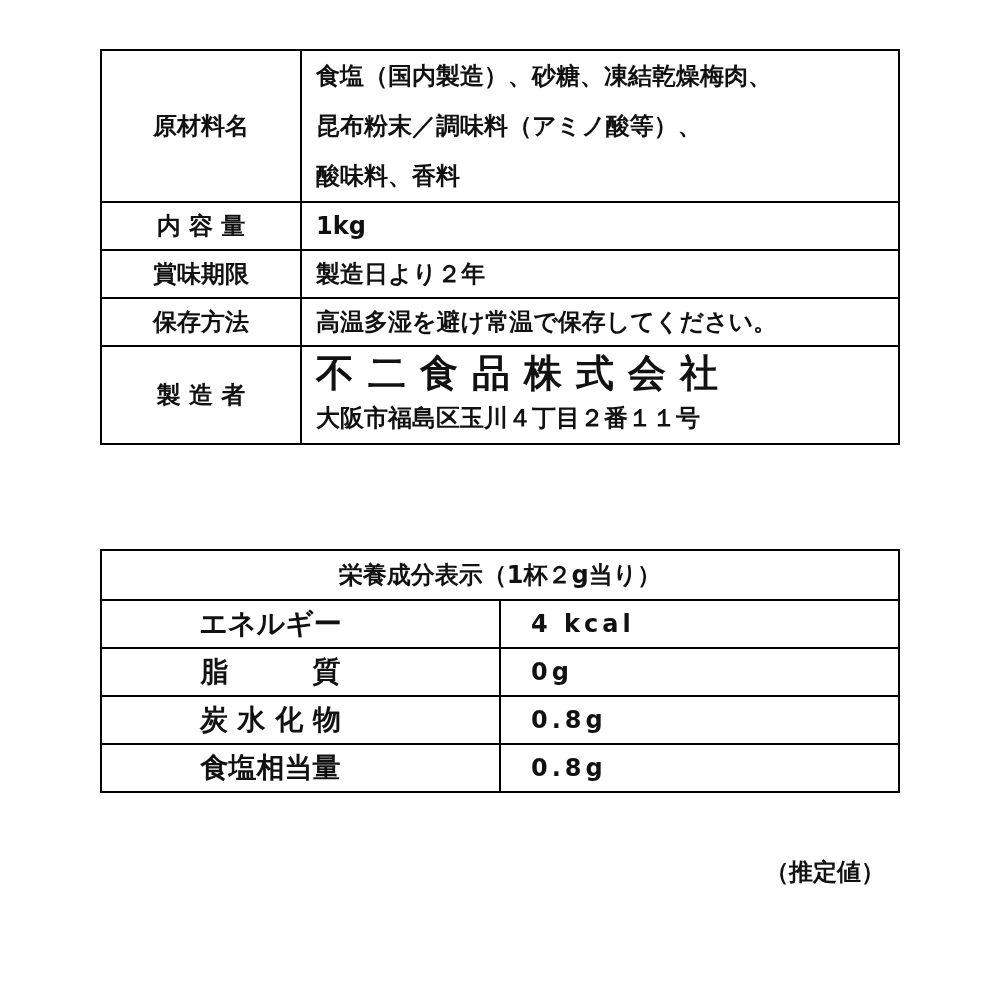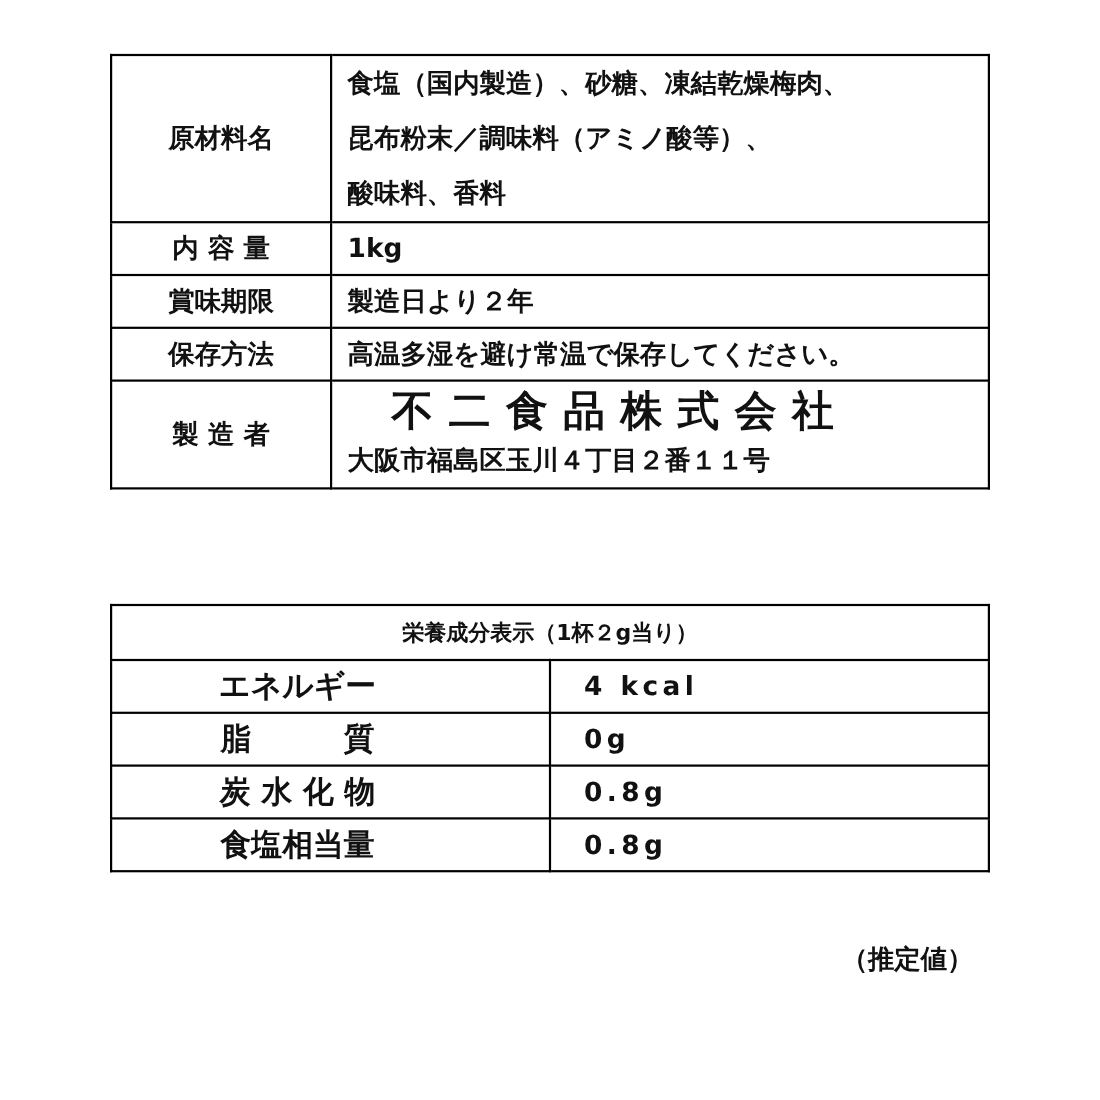--- a/index.html
+++ b/index.html
@@ -8,24 +8,24 @@
   table { border-collapse: collapse; position: absolute; left: 100px; width: 800px; table-layout: fixed; }
   td { border: 2px solid #000000; padding: 0; vertical-align: middle; }
   .t1 { top: 49px; }
   .t1 .lbl { width: 198px; text-align: center; font-size: 24px; font-weight: bold; }
   .t1 .val { padding-left: 14px; font-size: 24px; font-weight: bold; }
   .r50 { height: 48px; }
   .r150 { height: 148px; }
   .r100 { height: 98px; }
   .ing-line { display: block; line-height: 50px; }
   .company { display: block; font-family: "DejaVu Serif", "Liberation Serif", serif; font-size: 38px;
-             font-weight: bold; letter-spacing: 14px; line-height: 50px; margin-top: -4px; margin-left: 40px; }
+             font-weight: bold; letter-spacing: 14px; line-height: 50px; margin-top: -4px; }
   .addr { display: block; line-height: 40px; }
   .t2 { top: 549px; }
-  .t2 .head { text-align: center; font-size: 20px; font-weight: bold; height: 48px; }
+  .t2 .head { text-align: center; font-size: 24px; font-weight: bold; height: 48px; }
   .t2 .lbl { width: 398px; text-align: center; font-size: 28px; font-weight: bold; height: 48px; padding-right: 60px; box-sizing: border-box; }
   .t2 .num { text-align: left; font-size: 24px; font-weight: bold; letter-spacing: 4px; padding-left: 30px; box-sizing: border-box; }
   .note { position: absolute; left: 765px; top: 856px; font-size: 24px; font-weight: bold; }
 </style>
 </head>
 <body>
 
 <table class="t1">
   <tbody>
   <tr class="r150">

